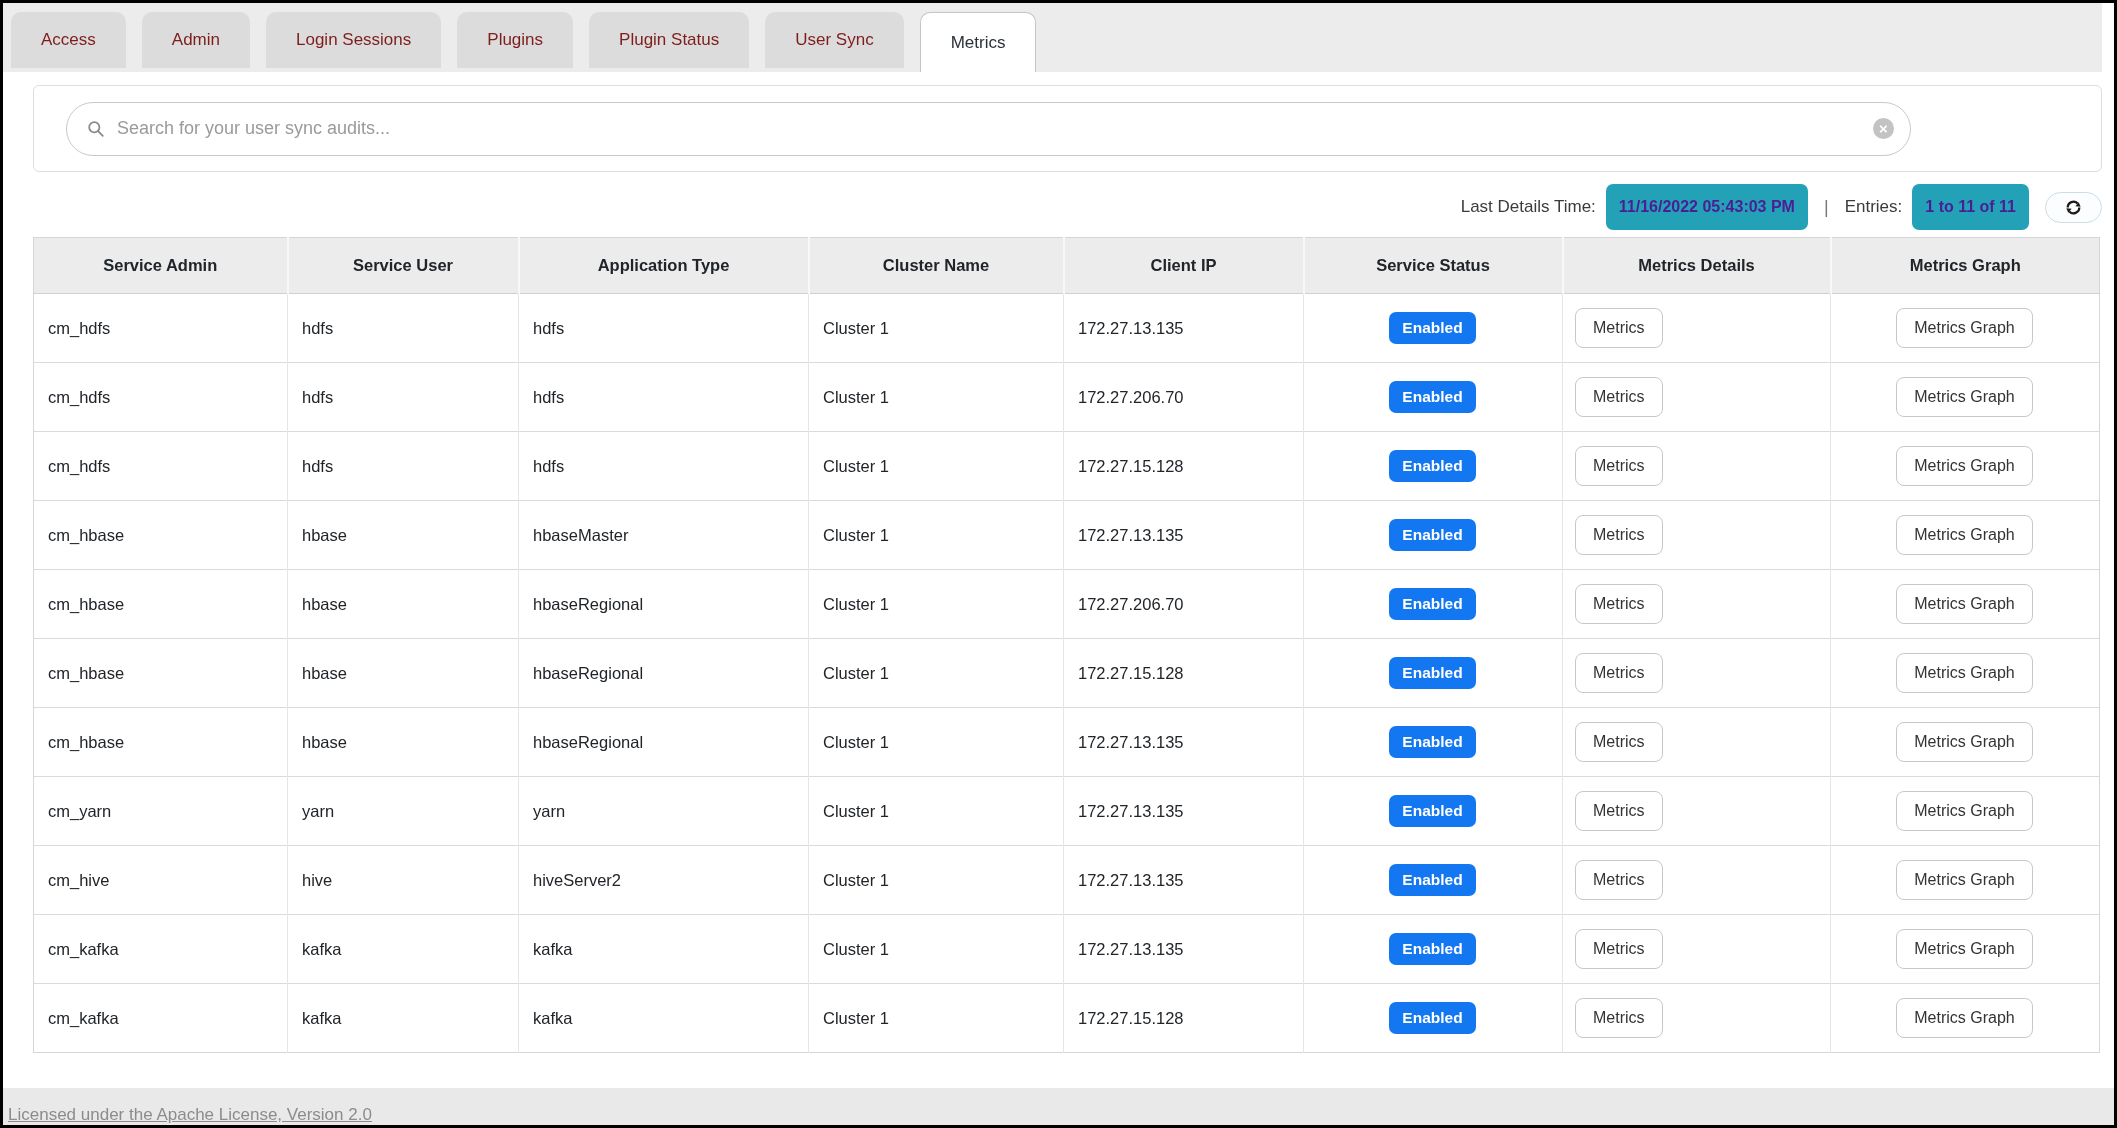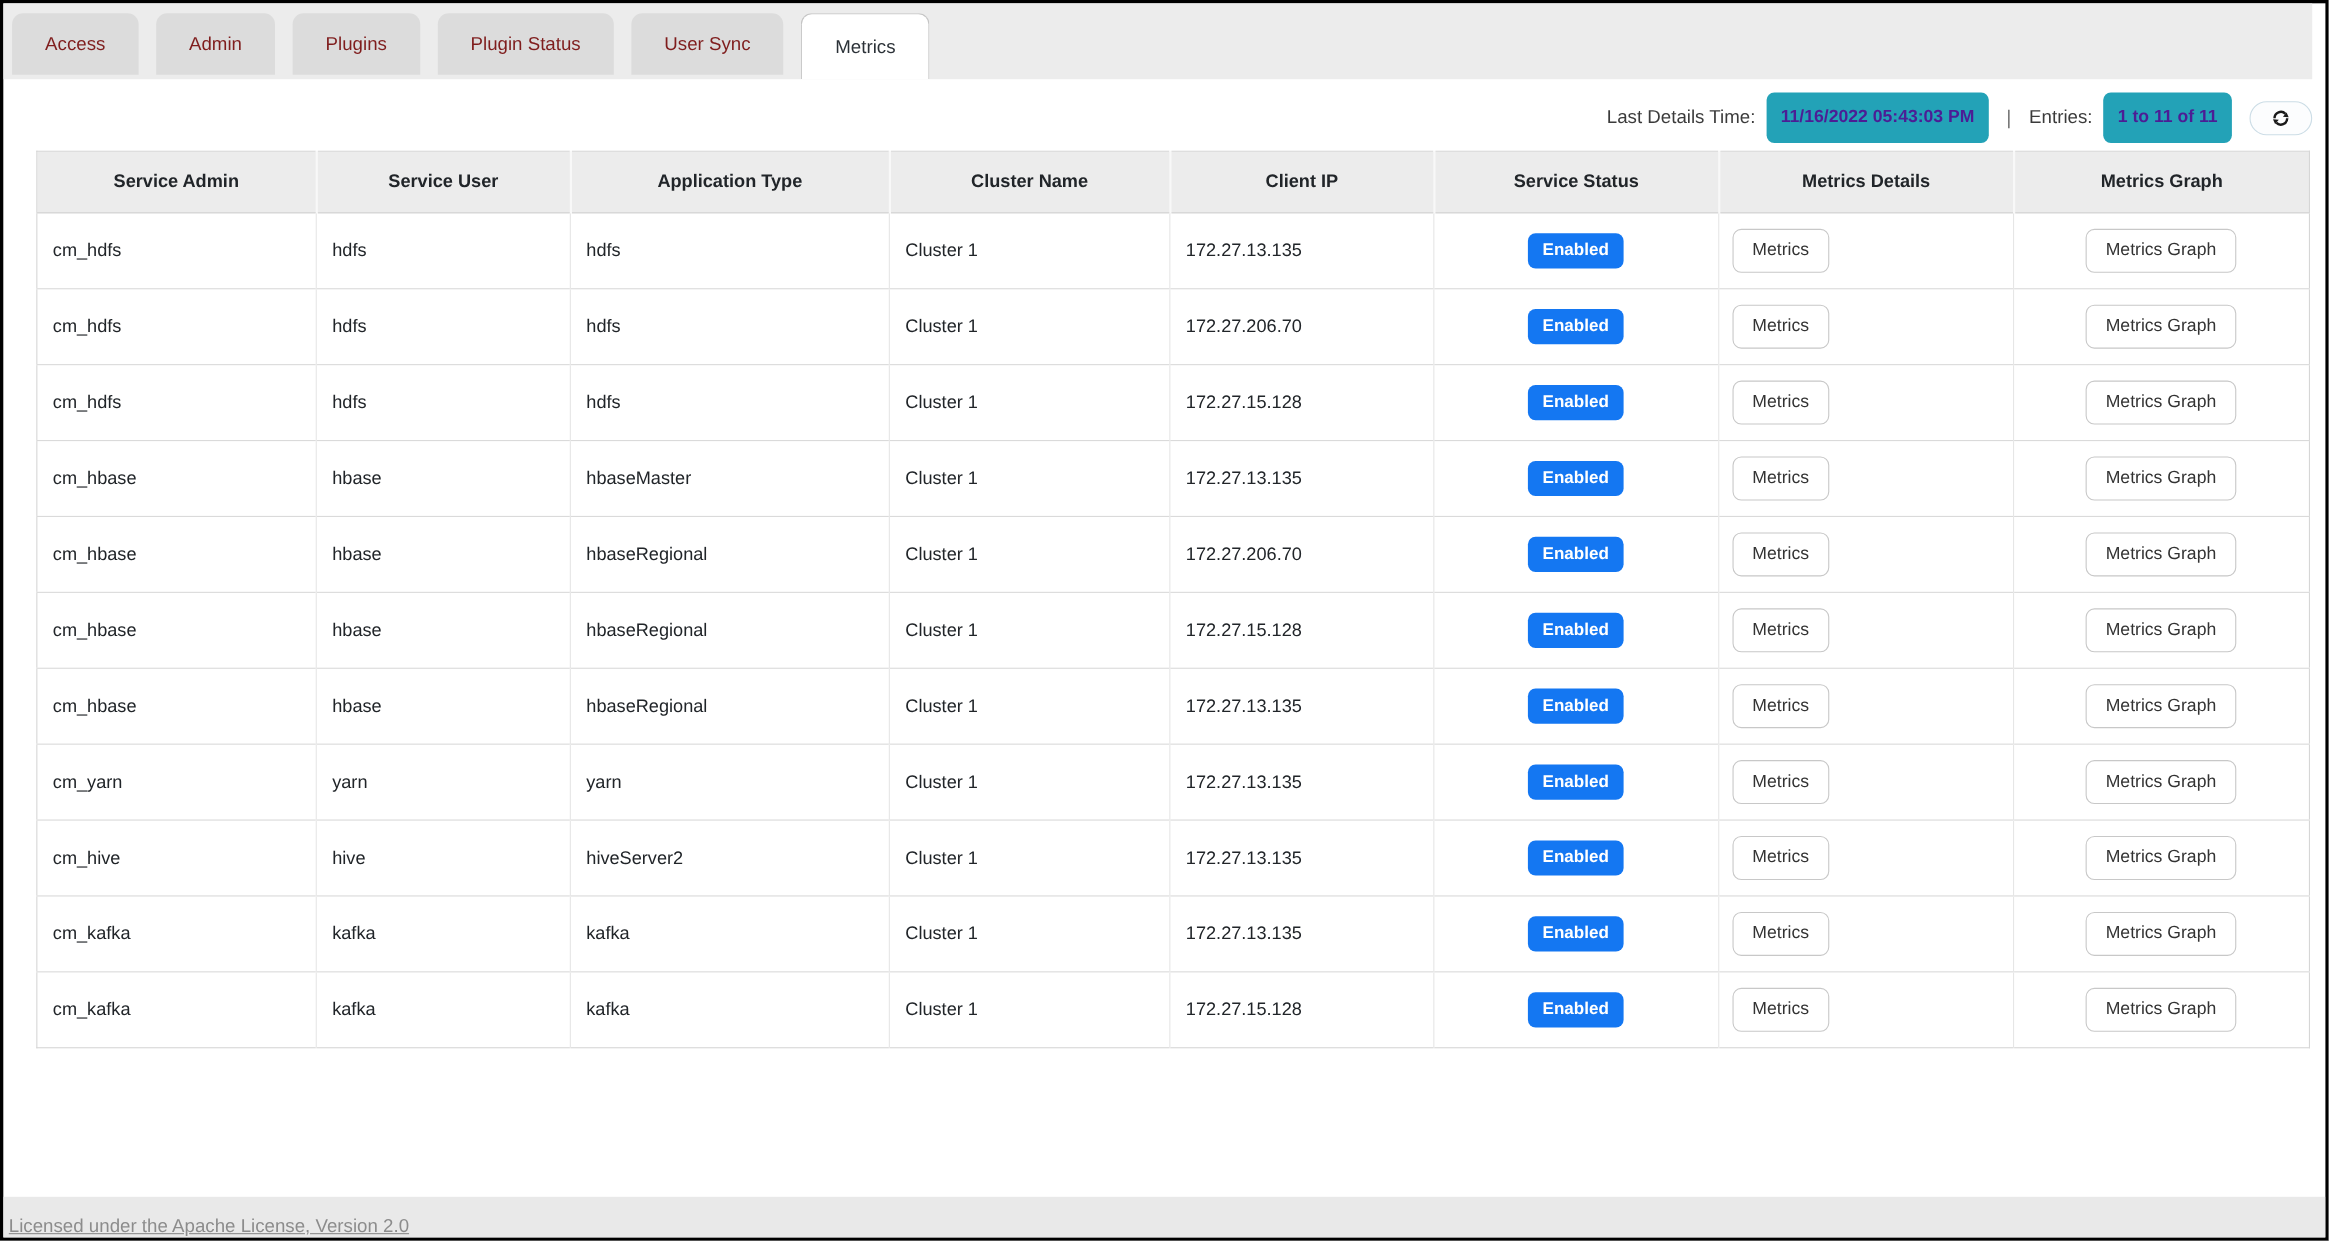--- a/index.html
+++ b/index.html
@@ -56,26 +56,39 @@
   .footer a { color:#8c8c8c; font-size:17px; text-decoration:underline; cursor:pointer; }
 </style>
 </head>
 <body>
 
 <div class="frame">
 
   <div class="tabstrip">
       <div class="tab">Access</div>
       <div class="tab">Admin</div>
+      <div class="tab">Login Sessions</div>
       <div class="tab">Plugins</div>
       <div class="tab">Plugin Status</div>
       <div class="tab">User Sync</div>
       <div class="tab active">Metrics</div>
     </div>
 
+  <div class="search-card">
+    <div class="search-pill">
+      <span style="display:flex;">
+        <svg width="18" height="18" viewBox="0 0 18 18">
+          <circle cx="7.3" cy="7.3" r="5.1" stroke="#8a8a8a" stroke-width="1.8" fill="none"></circle>
+          <line x1="11.3" y1="11.3" x2="15.8" y2="15.8" stroke="#8a8a8a" stroke-width="1.8" stroke-linecap="round"></line>
+        </svg>
+      </span>
+      <input type="text" placeholder="Search for your user sync audits..." style="">
+      <span class="clear-btn">×</span>
+    </div>
+  </div>
 
   <div class="status-bar">
     <span>Last Details Time:</span>
     <span class="badge-teal">11/16/2022 05:43:03 PM</span>
     <span class="sep">|</span>
     <span>Entries:</span>
     <span class="badge-teal">1 to 11 of 11</span>
     <button class="refresh-btn">
       <span style="display:flex;">
         <svg width="19" height="19" viewBox="0 0 24 24">

